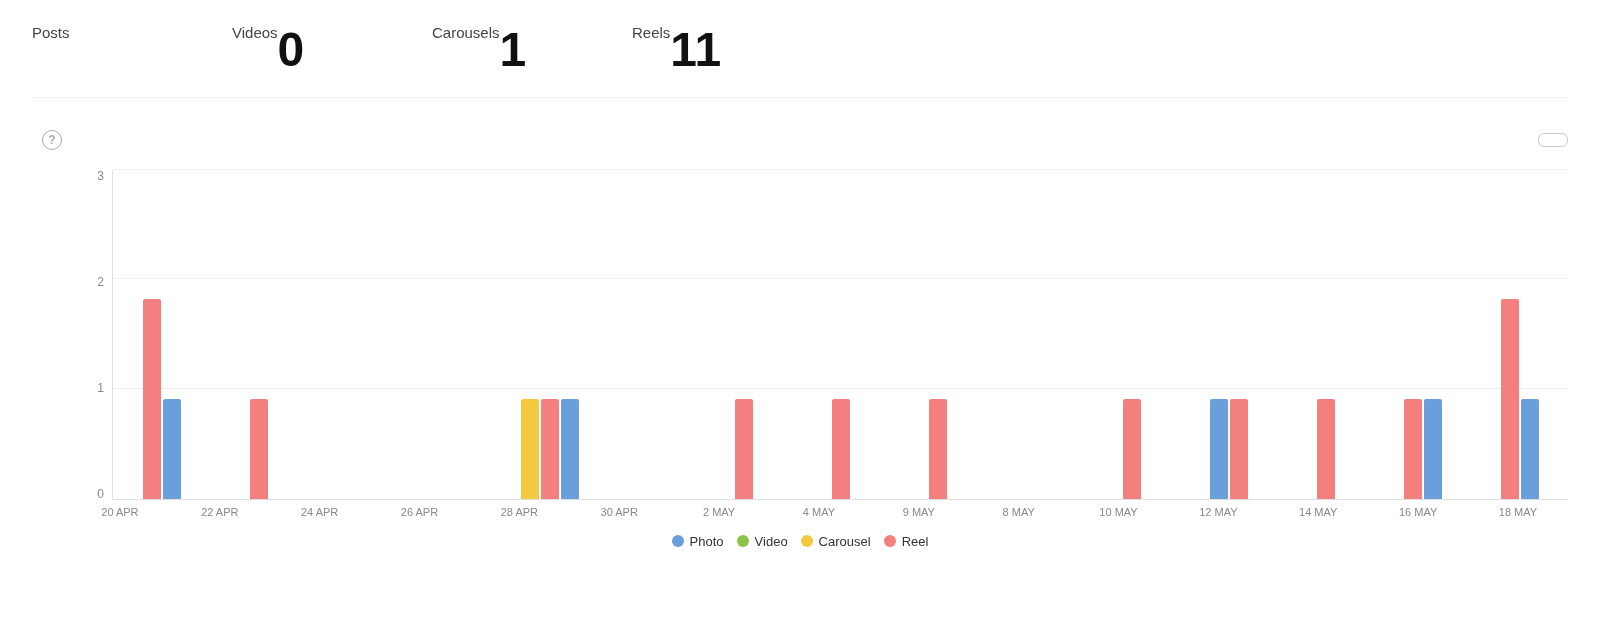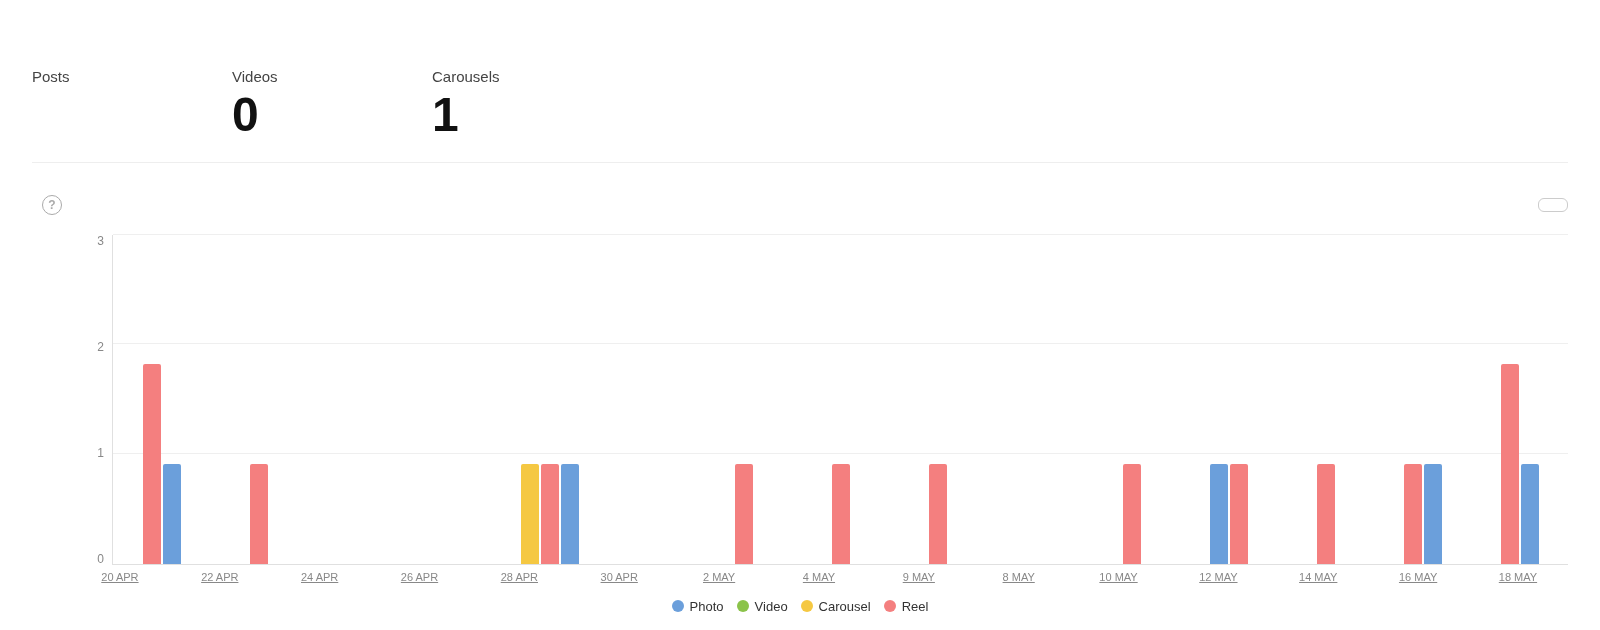--- a/index.html
+++ b/index.html
@@ -15,24 +15,23 @@
     
     .stats-row {
       display: flex;
       gap: 0;
       margin-bottom: 32px;
       border-bottom: 1px solid #eee;
       padding-bottom: 20px;
     }
     .stat-item {
       display: flex;
-      flex-direction: column;
+      flex-direction: row;
       min-width: 200px;
       padding-right: 40px;
-      margin-top: 44px;
     }
     .stat-label {
       font-size: 15px;
       color: #444;
       margin-bottom: 4px;
     }
     .stat-value {
       font-size: 48px;
       font-weight: 600;
       color: #111;
@@ -152,21 +151,20 @@
     .x-axis {
       display: flex;
       margin-left: 38px;
     }
     .x-tick {
       flex: 1;
       text-align: center;
       font-size: 11px;
       color: #888;
       padding-top: 6px;
-      text-decoration: underline;
     }
 
     
     .legend {
       display: flex;
       justify-content: center;
       gap: 13px;
       margin-top: 16px;
     }
     .legend-item {
@@ -189,20 +187,24 @@
 <div class="stat-item">
     <span class="stat-label">Posts</span>
   </div>
     <div class="stat-item">
     <span class="stat-label">Videos</span>
     <span class="stat-value">0</span>
   </div>
     <div class="stat-item">
     <span class="stat-label">Carousels</span>
     <span class="stat-value">1</span>
+  </div>
+    <div class="stat-item">
+    <span class="stat-label">Reels</span>
+    <span class="stat-value">11</span>
   </div>
   </div>
 
 <div class="chart-section">
   <div class="chart-header">
     <div class="chart-title-group">
       <span class="chart-title"></span>
       <div class="chart-info-icon">?</div>
       <span class="chart-date-range"></span>
     </div>

